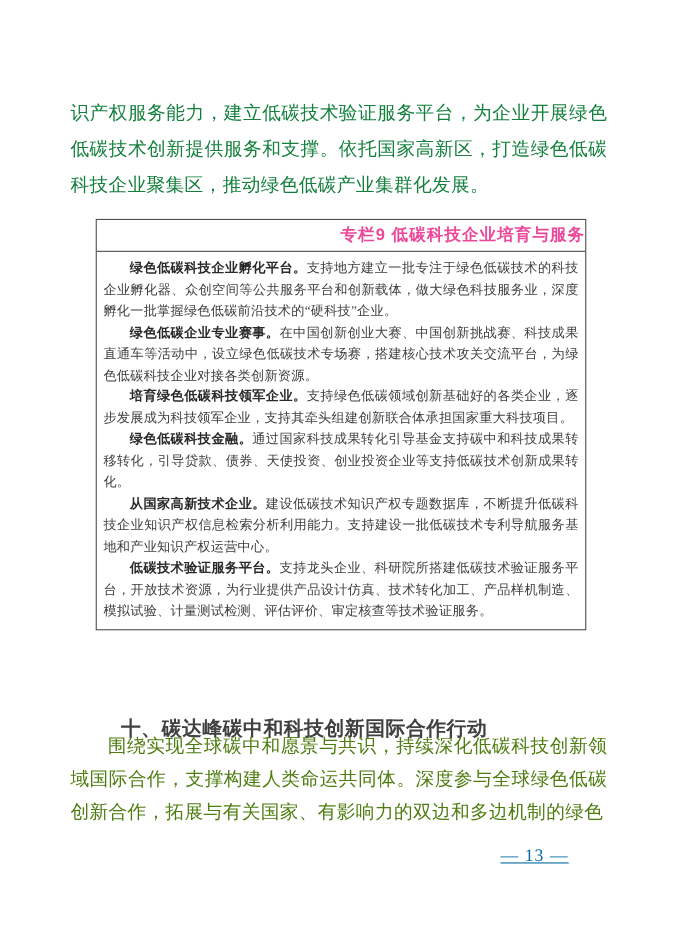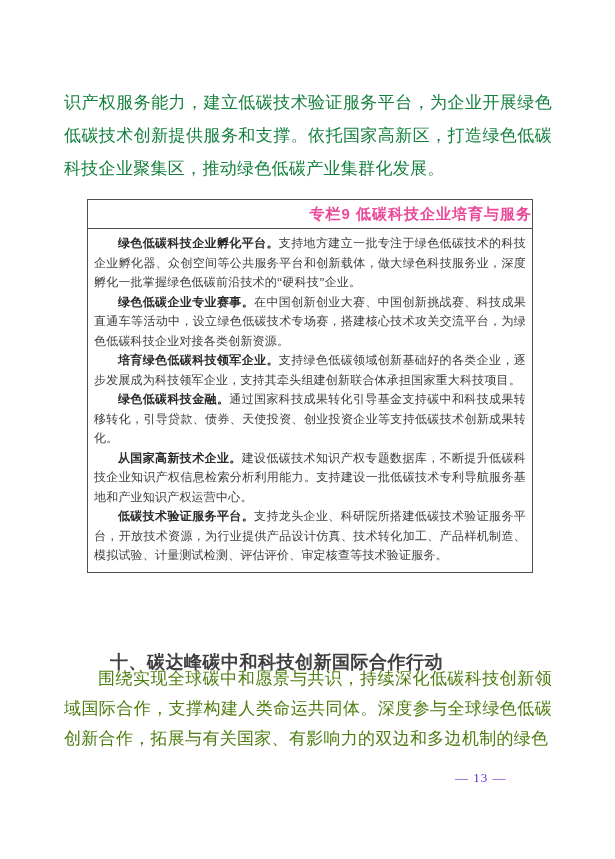--- a/index.html
+++ b/index.html
@@ -75,23 +75,24 @@
     line-height: 30px;
     text-indent: 2em;
     text-align: justify;
     color: #4d7c0f;
     letter-spacing: 0.3px;
   }
   
   .page-number {
     position: absolute;
     left: 455px; top: 770px;
-    font-size: 13px;
-    color: #6d28d9;
+    font-size: 16px;
+    color: #0369a1;
     letter-spacing: 1px;
+    text-decoration: underline;
   }
 </style>
 </head>
 <body>
 
 <p class="intro">识产权服务能力，建立低碳技术验证服务平台，为企业开展绿色低碳技术创新提供服务和支撑。依托国家高新区，打造绿色低碳科技企业聚集区，推动绿色低碳产业集群化发展。</p>
 
 <div class="panel">
   <div class="panel-title">专栏9 低碳科技企业培育与服务</div>
   <div class="panel-body">

